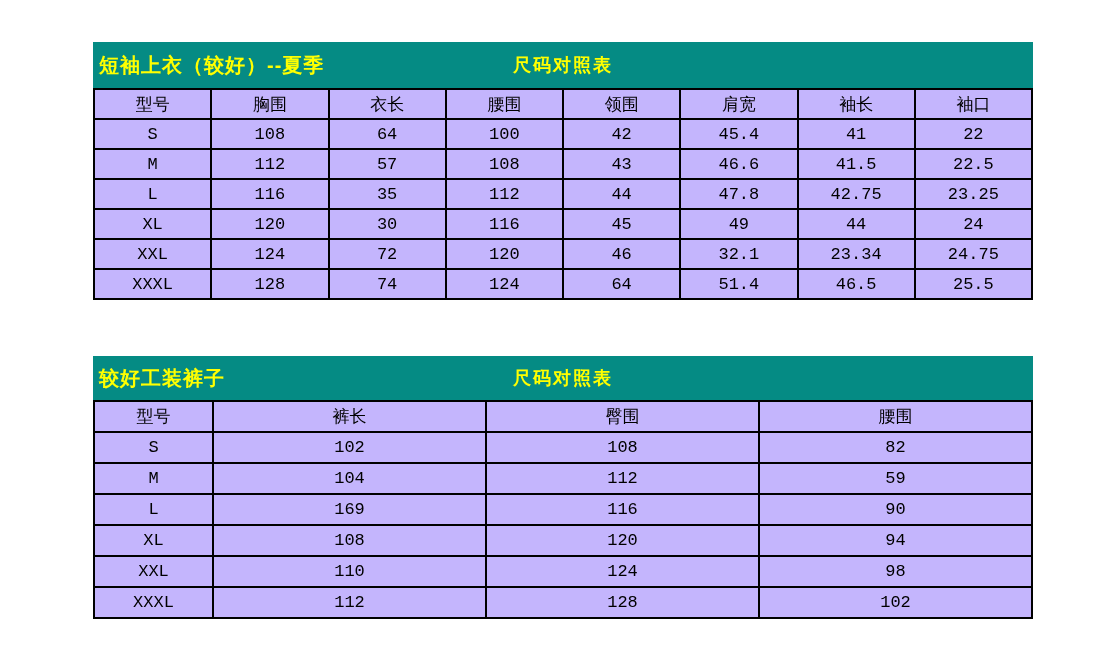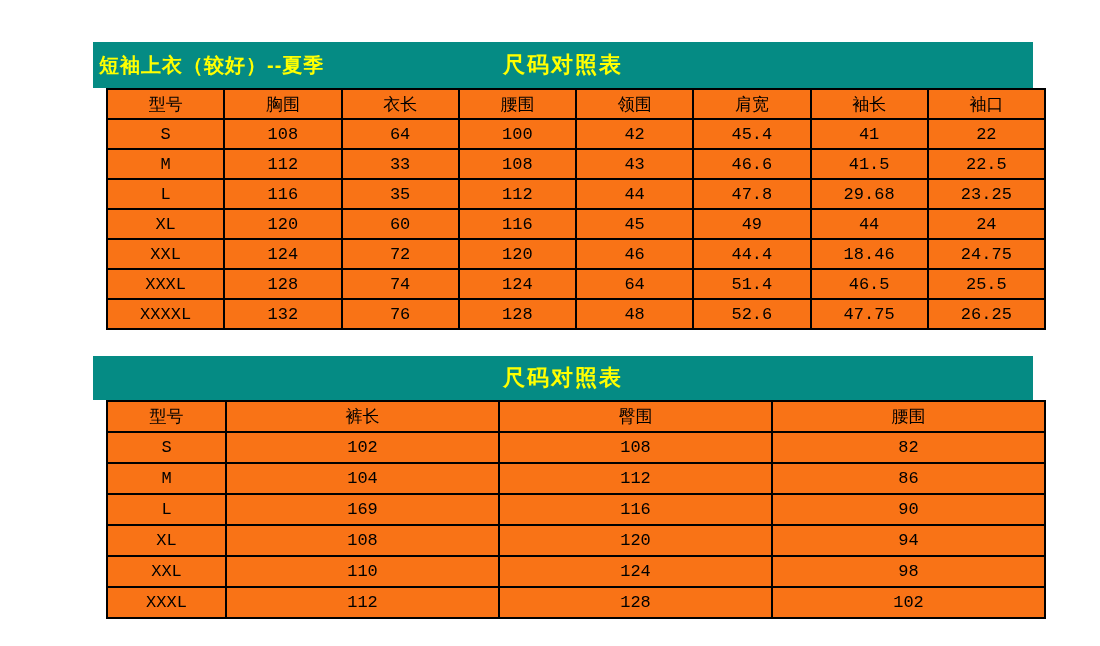--- a/index.html
+++ b/index.html
@@ -45,31 +45,30 @@
     letter-spacing: 1px;
     white-space: nowrap;
     font-family: "Liberation Sans", "DejaVu Sans", sans-serif;
   }
   .band-subtitle {
     position: absolute;
     left: 50%;
     transform: translateX(-50%);
     color: var(--band-text);
     font-weight: bold;
-    font-size: 22px;
+    font-size: 18px;
     letter-spacing: 2px;
     white-space: nowrap;
     font-family: Liberation Mono, monospace;
   }
   table {
     width: 100%;
     border-collapse: collapse;
     table-layout: fixed;
-    background: #f97316;
-    margin-left: 13px;
+    background: #c4b5fd;
   }
   th, td {
     border: 2px solid var(--border-color);
     text-align: center;
     vertical-align: middle;
     color: var(--cell-text);
     padding: 0;
     font-weight: normal;
     overflow: hidden;
     white-space: nowrap;
@@ -108,83 +107,74 @@
             <td>64</td>
             <td>100</td>
             <td>42</td>
             <td>45.4</td>
             <td>41</td>
             <td>22</td>
           </tr>
           <tr>
             <td>M</td>
             <td>112</td>
-            <td>33</td>
+            <td>57</td>
             <td>108</td>
             <td>43</td>
             <td>46.6</td>
             <td>41.5</td>
             <td>22.5</td>
           </tr>
           <tr>
             <td>L</td>
             <td>116</td>
             <td>35</td>
             <td>112</td>
             <td>44</td>
             <td>47.8</td>
-            <td>29.68</td>
+            <td>42.75</td>
             <td>23.25</td>
           </tr>
           <tr>
             <td>XL</td>
             <td>120</td>
-            <td>60</td>
+            <td>30</td>
             <td>116</td>
             <td>45</td>
             <td>49</td>
             <td>44</td>
             <td>24</td>
           </tr>
           <tr>
             <td>XXL</td>
             <td>124</td>
             <td>72</td>
             <td>120</td>
             <td>46</td>
-            <td>44.4</td>
-            <td>18.46</td>
+            <td>32.1</td>
+            <td>23.34</td>
             <td>24.75</td>
           </tr>
           <tr>
             <td>XXXL</td>
             <td>128</td>
             <td>74</td>
             <td>124</td>
             <td>64</td>
             <td>51.4</td>
             <td>46.5</td>
             <td>25.5</td>
           </tr>
-          <tr>
-            <td>XXXXL</td>
-            <td>132</td>
-            <td>76</td>
-            <td>128</td>
-            <td>48</td>
-            <td>52.6</td>
-            <td>47.75</td>
-            <td>26.25</td>
-          </tr>
         </tbody>
       </table>
   </section>
 
   <section class="table-block block-pants">
     <div class="band band-pants">
+      <span class="band-title">较好工装裤子</span>
       <span class="band-subtitle">尺码对照表</span>
     </div>
     <table class="table-pants">
         <thead>
           <tr>
             <th>型号</th>
             <th>裤长</th>
             <th>臀围</th>
             <th>腰围</th>
           </tr>
@@ -193,21 +183,21 @@
           <tr>
             <td>S</td>
             <td>102</td>
             <td>108</td>
             <td>82</td>
           </tr>
           <tr>
             <td>M</td>
             <td>104</td>
             <td>112</td>
-            <td>86</td>
+            <td>59</td>
           </tr>
           <tr>
             <td>L</td>
             <td>169</td>
             <td>116</td>
             <td>90</td>
           </tr>
           <tr>
             <td>XL</td>
             <td>108</td>

